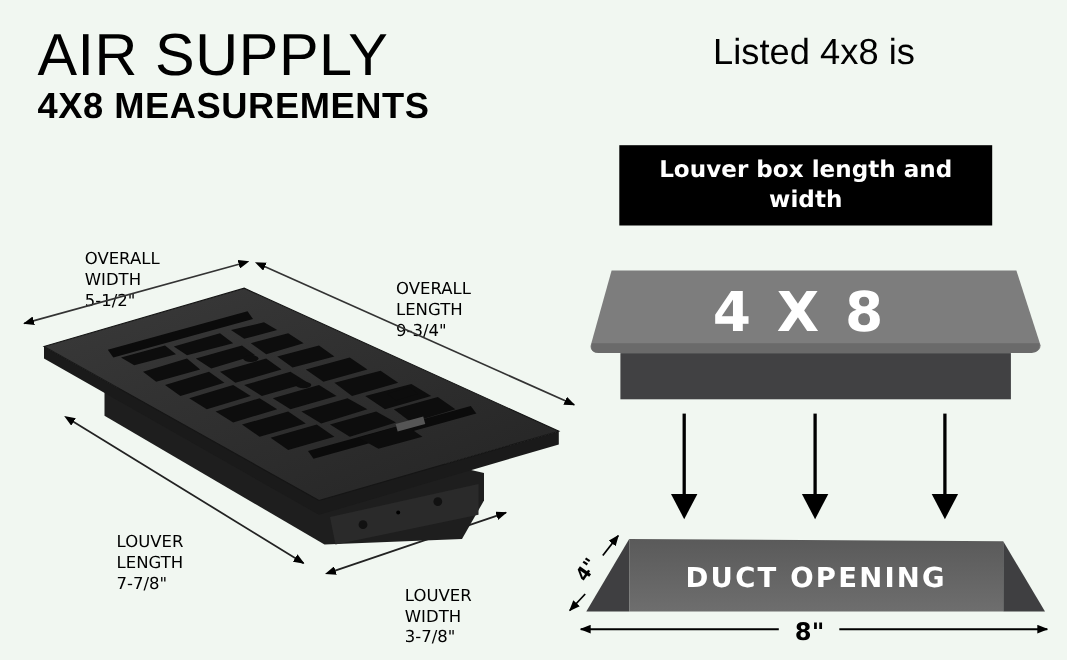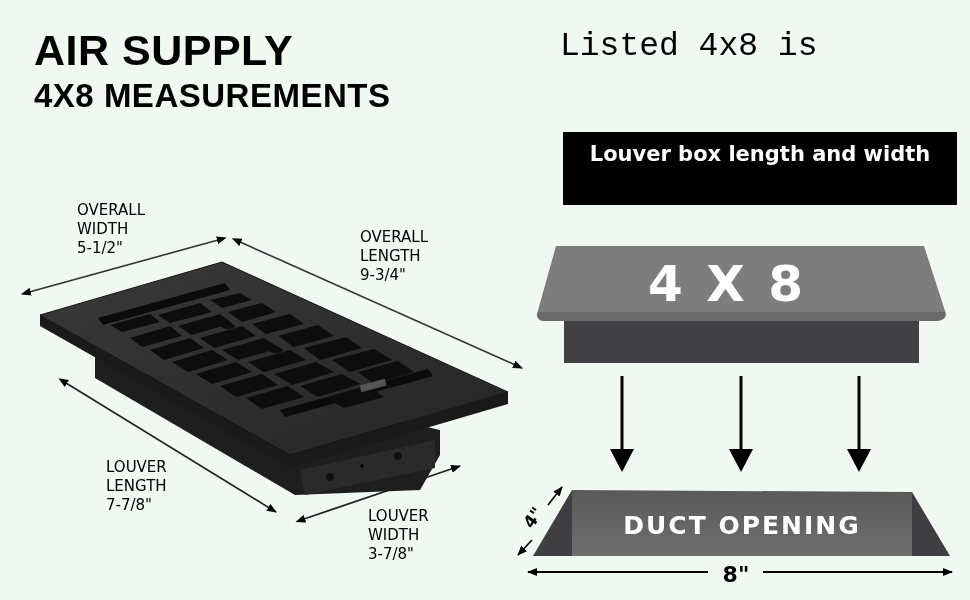--- a/index.html
+++ b/index.html
@@ -1,22 +1,22 @@
 <!DOCTYPE html>
 <html><head>
 <meta charset="utf-8">
 <style>
   html, body { margin:0; padding:0; }
   body { width:970px; height:600px; background:#f1f7f1; position:relative; overflow:hidden; font-family:"Liberation Sans", sans-serif; color:#000; }
   .abs { position:absolute; }
-  .title1 { left:34px; top:24px; font-size:43px; font-weight:700; letter-spacing:0.5px; line-height:52px; }
+  .title1 { left:34px; top:24px; font-size:54px; font-weight:400; letter-spacing:0.5px; line-height:52px; }
   .title2 { left:34px; top:77px; font-size:33px; font-weight:700; letter-spacing:0.5px; line-height:38px; }
-  .label { font-size:15px; line-height:19px; font-family:"DejaVu Sans", sans-serif; }
-  .rtitle { left:560px; top:27px; width:360px; font-size:33px; line-height:40px; font-family:Liberation Mono, monospace; }
-  .blackbox { left:563px; top:132px; width:394px; height:73px; background:#000; color:#fff; text-align:center; font-size:21px; line-height:27px; font-weight:700; font-family:"DejaVu Sans", sans-serif; padding-top:9px; box-sizing:border-box; }
+  .label { font-size:15px; line-height:19px; font-family:"DejaVu Sans", sans-serif;margin-top:25px; }
+  .rtitle { left:560px; top:27px; width:360px; text-align:center; font-size:33px; line-height:40px; font-family:Liberation Sans, sans-serif; }
+  .blackbox { left:563px; top:132px; width:339px; height:73px; background:#000; color:#fff; text-align:center; font-size:21px; line-height:27px; font-weight:700; font-family:"DejaVu Sans", sans-serif; padding-top:9px; box-sizing:border-box; }
   svg { position:absolute; left:0; top:0; }
   .louver-text { font-family:"DejaVu Sans", sans-serif; font-weight:700; fill:#fff; }
 </style>
 </head>
 <body>
 
 <div class="abs title1">AIR SUPPLY</div>
 <div class="abs title2">4X8 MEASUREMENTS</div>
 
 <div class="abs label" style="left:77px; top:201px;">

